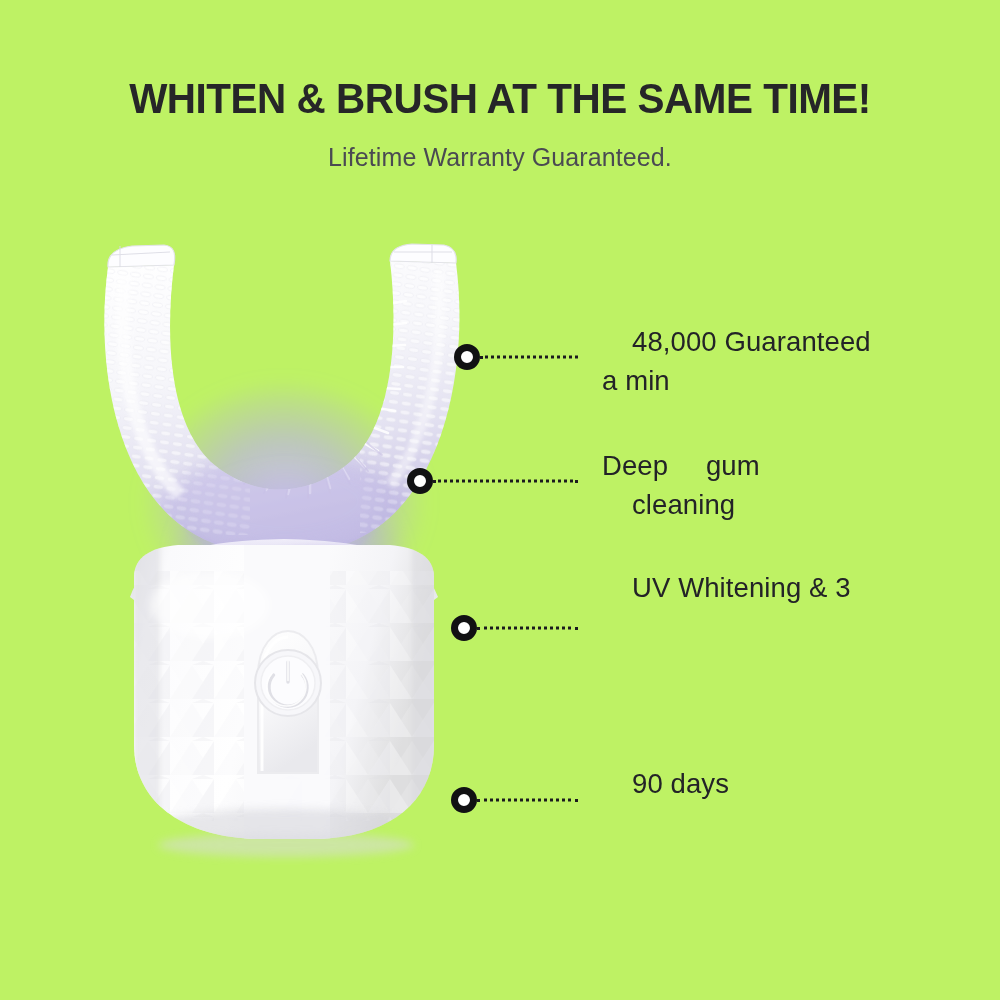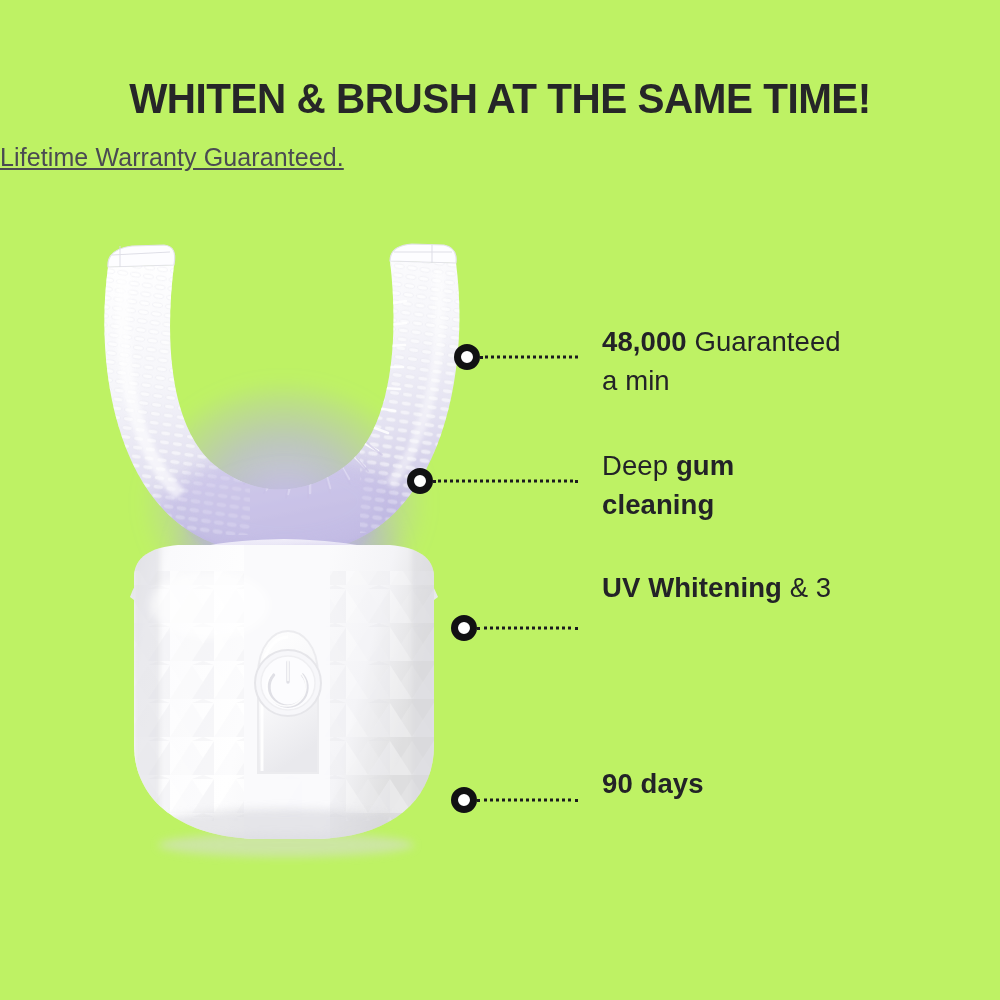--- a/index.html
+++ b/index.html
@@ -24,26 +24,25 @@
     text-align:center;
     font-size:43px;
     font-weight:bold;
     letter-spacing:-0.5px;
     color:#262628;
     transform:scaleX(0.94);
     white-space:nowrap;
   }
   .subtitle {
     position:absolute; left:0; top:143px; width:1000px;
-    text-align:left;
+    text-align:center;
     font-size:25px;
     font-weight:400;
     color:#4a4a52;
     letter-spacing:0.1px;
-    text-decoration:underline;
   }
 
   
   #product { position:absolute; left:60px; top:205px; width:500px; height:700px; }
   #product svg { display:block; width:100%; height:100%; }
 
   
   .callout { position:absolute; }
 
   .marker {
@@ -67,21 +66,21 @@
   .cotext {
     position:absolute;
     left:602px;
     width:340px;
     font-size:27.5px;
     line-height:39px;
     color:#232327;
     font-weight:400;
     letter-spacing:0.1px;
   }
-  .cotext b { font-weight:bold; }
+  .cotext b { font-weight:normal;margin-left:30px; }
 
   .co1 { top:322px; }
   .co2 { top:446px; }
   .co3 { top:568px; }
   .co4 { top:764px; }
 </style>
 </head>
 <body>
 
 <div id="stage">

